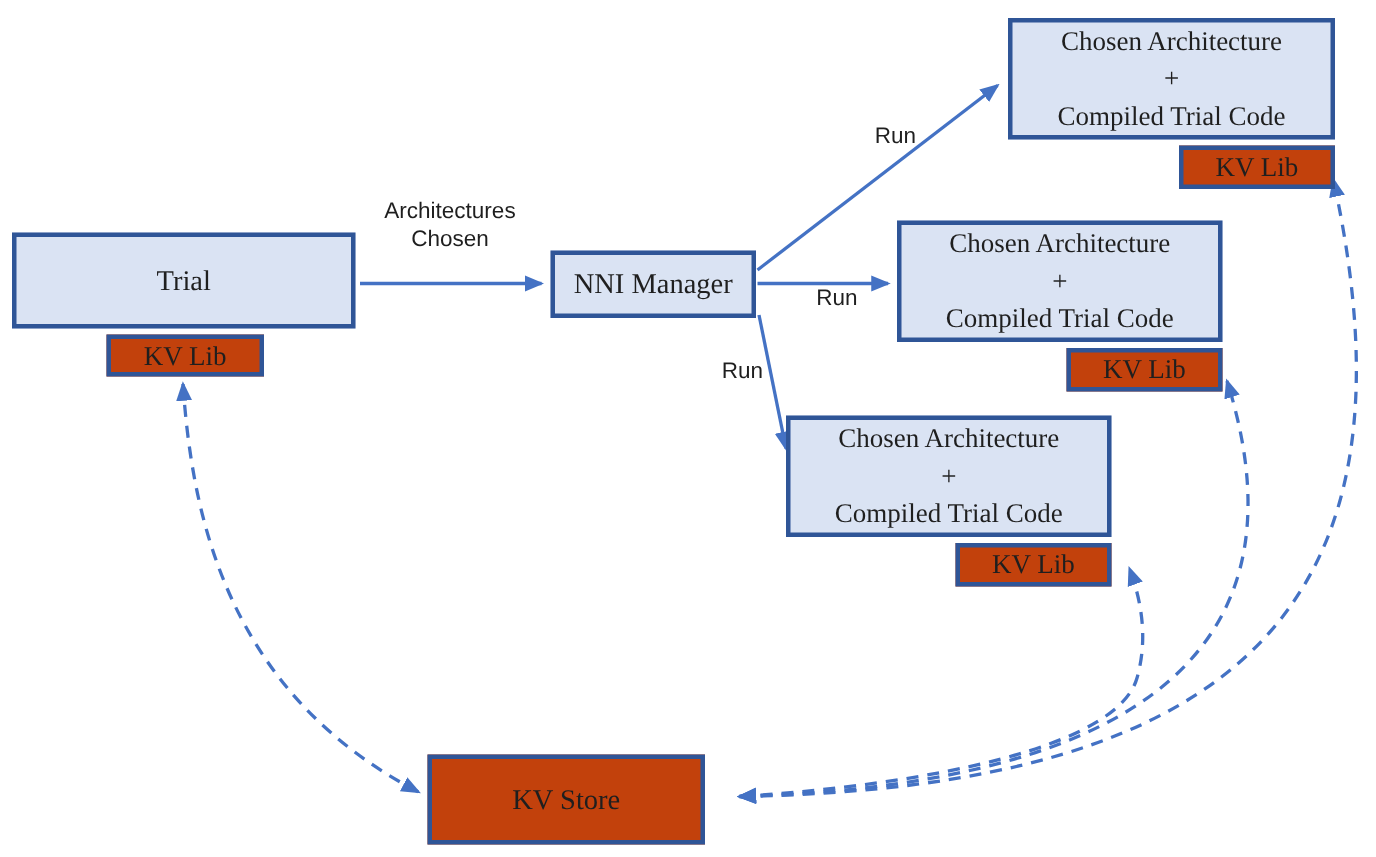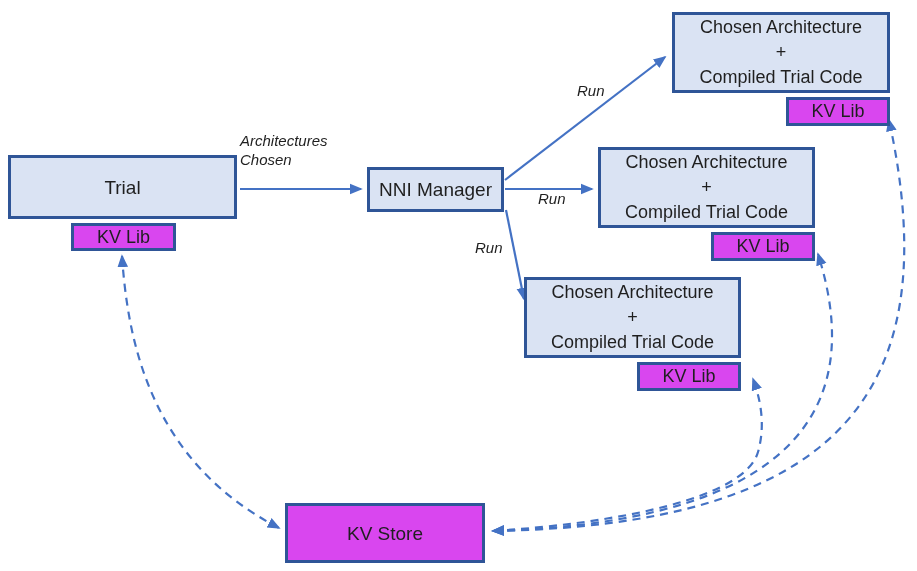--- a/index.html
+++ b/index.html
@@ -4,39 +4,39 @@
 <style>
   html,body{margin:0;padding:0;}
   body{
     width:917px;height:571px;position:relative;background:#ffffff;
     font-family:"Liberation Sans",sans-serif;color:#1f1f1f;overflow:hidden;
   }
   #canvas{position:absolute;left:0;top:0;width:917px;height:571px;}
   .box{
     position:absolute;box-sizing:border-box;border:3px solid #2f5597;
     display:flex;flex-direction:column;align-items:center;justify-content:center;
-    text-align:center;line-height:25px;font-size:18px;z-index:2;
+    text-align:center;line-height:25px;font-size:18px;z-index:2;font-family:Liberation Serif, serif;
   }
   .blue{background:#dae3f3;}
-  .peach{background:#d946ef;}
+  .peach{background:#c2410c;}
   .edge-label{
-    position:absolute;font-size:15px;line-height:19px;
-    white-space:nowrap;z-index:3;background:transparent;font-style:italic;
+    position:absolute;font-size:15px;line-height:19px;text-align:center;
+    white-space:nowrap;z-index:3;background:transparent;
   }
   
   #tuner{left:8px;top:155px;width:229px;height:64px;font-size:19px;line-height:27px;}
   #tuner-kvlib{left:71px;top:223px;width:105px;height:28px;}
   #nni{left:367px;top:167px;width:137px;height:45px;font-size:19px;}
   #trial1{left:672px;top:12px;width:218px;height:81px;}
   #trial1-kvlib{left:786px;top:97px;width:104px;height:29px;}
   #trial2{left:598px;top:147px;width:217px;height:81px;}
   #trial2-kvlib{left:711px;top:232px;width:104px;height:29px;}
   #trial3{left:524px;top:277px;width:217px;height:81px;}
   #trial3-kvlib{left:637px;top:362px;width:104px;height:29px;}
-  #kvstore{left:285px;top:503px;width:200px;height:60px;font-size:19px;}
+  #kvstore{left:285px;top:503px;width:185px;height:60px;font-size:19px;}
   #lbl-chosen-arch{left:240px;top:131px;width:120px;}
   #lbl-run-top{left:577px;top:81px;width:40px;}
   #lbl-run-mid{left:538px;top:189px;width:40px;}
   #lbl-run-bottom{left:475px;top:238px;width:40px;}
 </style>
 </head>
 <body>
 
 <svg id="canvas" viewBox="0 0 917 571" xmlns="http://www.w3.org/2000/svg">
   <defs>

